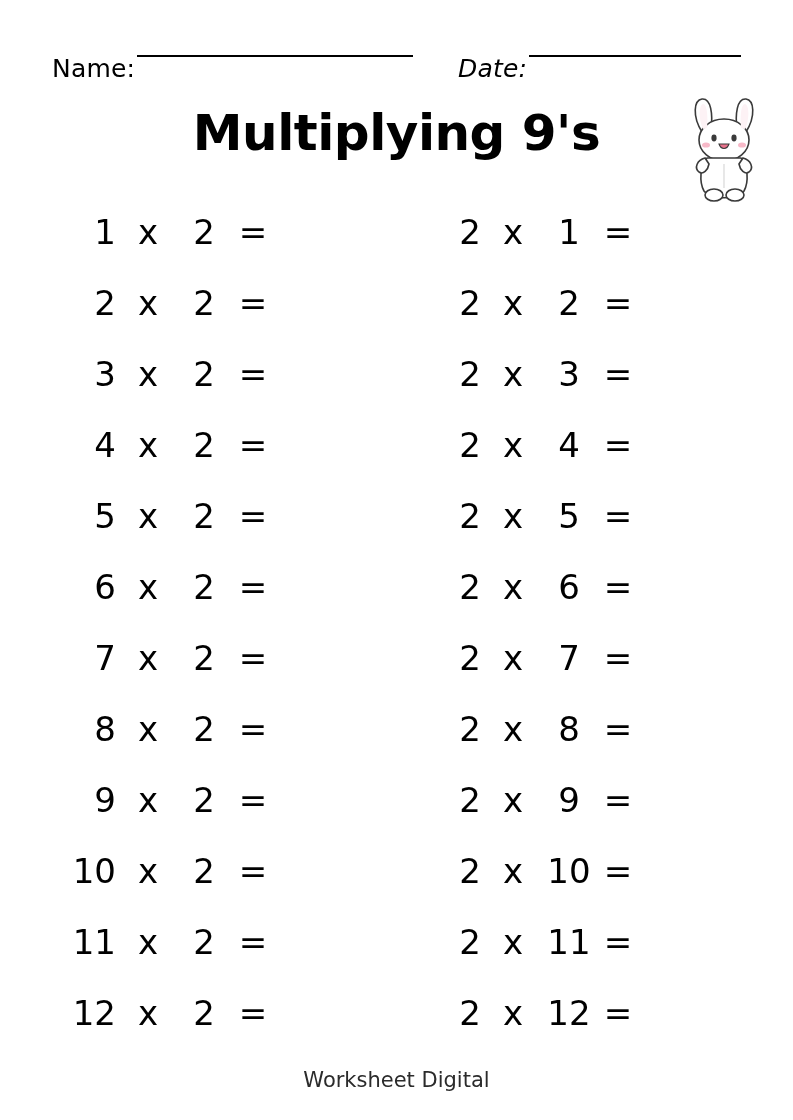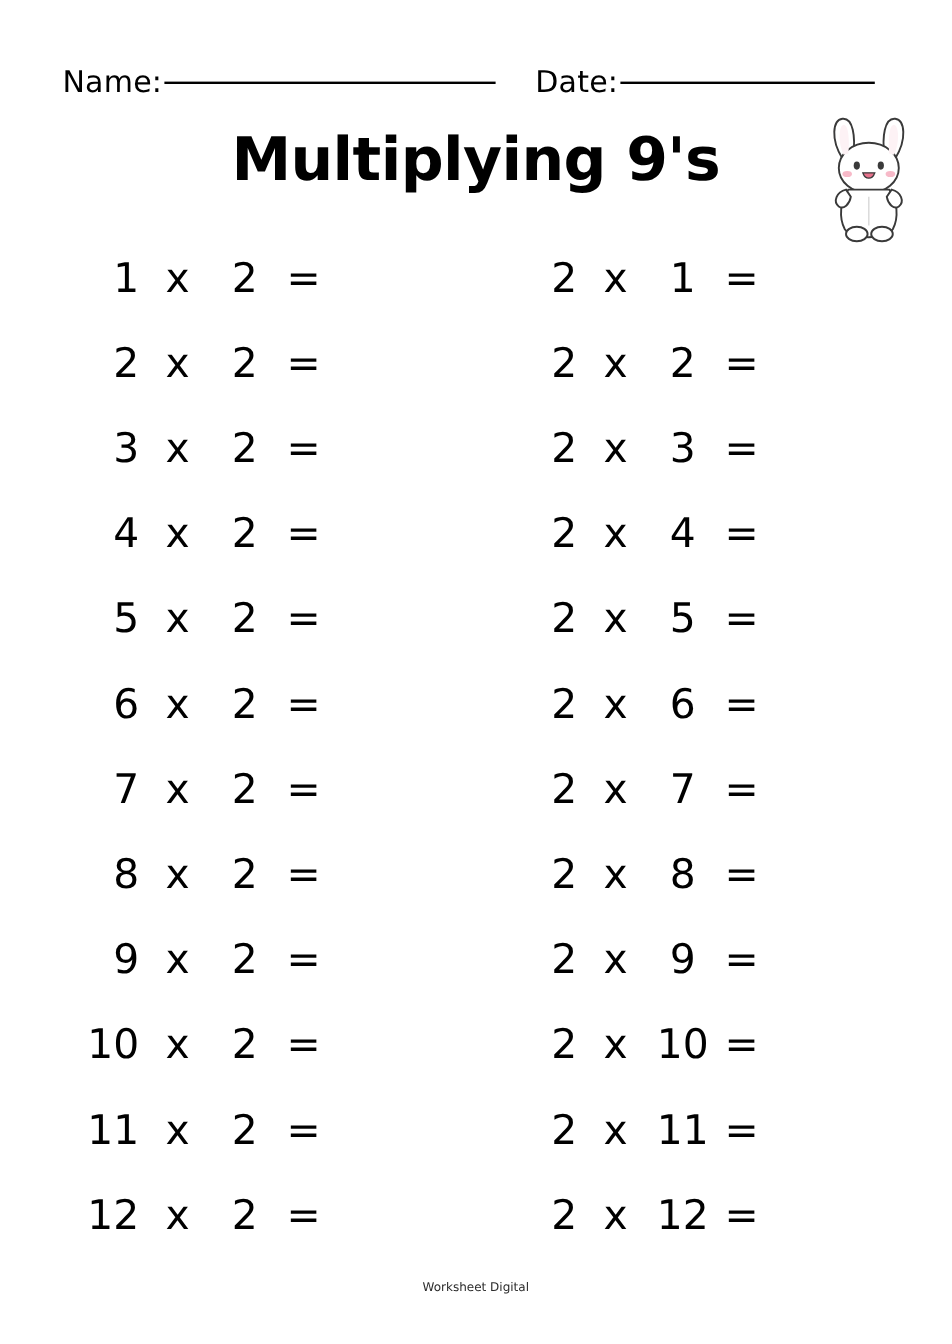--- a/index.html
+++ b/index.html
@@ -29,36 +29,36 @@
   .header-row {
     position: absolute;
     left: 0;
     top: 54px;
     width: 793px;
     height: 40px;
   }
   .field {
     position: absolute;
     display: flex;
-    align-items: center;
+    align-items: flex-start;
     font-size: 25px;
     font-family: "DejaVu Sans", sans-serif;
     letter-spacing: 0.2px;
   }
   .field-label {
     white-space: nowrap;
   }
   .field-line {
     display: inline-block;
     border-bottom: 2px solid #000;
     height: 1px;
   }
   #name-field { left: 52px; top: 0; }
   #name-field .field-line { width: 276px; margin-left: 2px; }
-  #date-field { left: 446px; top: 0; }
+  #date-field { left: 458px; top: 0; font-style: italic; }
   #date-field .field-line { width: 212px; margin-left: 2px; }
 
   
   .title {
     position: absolute;
     left: 0;
     top: 104px;
     width: 793px;
     text-align: center;
     font-family: "DejaVu Sans", sans-serif;
@@ -106,21 +106,21 @@
   .operand-b { width: 56px; text-align: center; }
   .eq        { width: 42px; text-align: center; }
 
   
   .footer {
     position: absolute;
     left: 0;
     top: 1068px;
     width: 793px;
     text-align: center;
-    font-size: 10px;
+    font-size: 21px;
     font-family: "DejaVu Sans", sans-serif;
     color: #2b2b2b;
   }
 </style>
 </head>
 <body>
 
 <div class="sheet">
 
   <div class="header-row">

